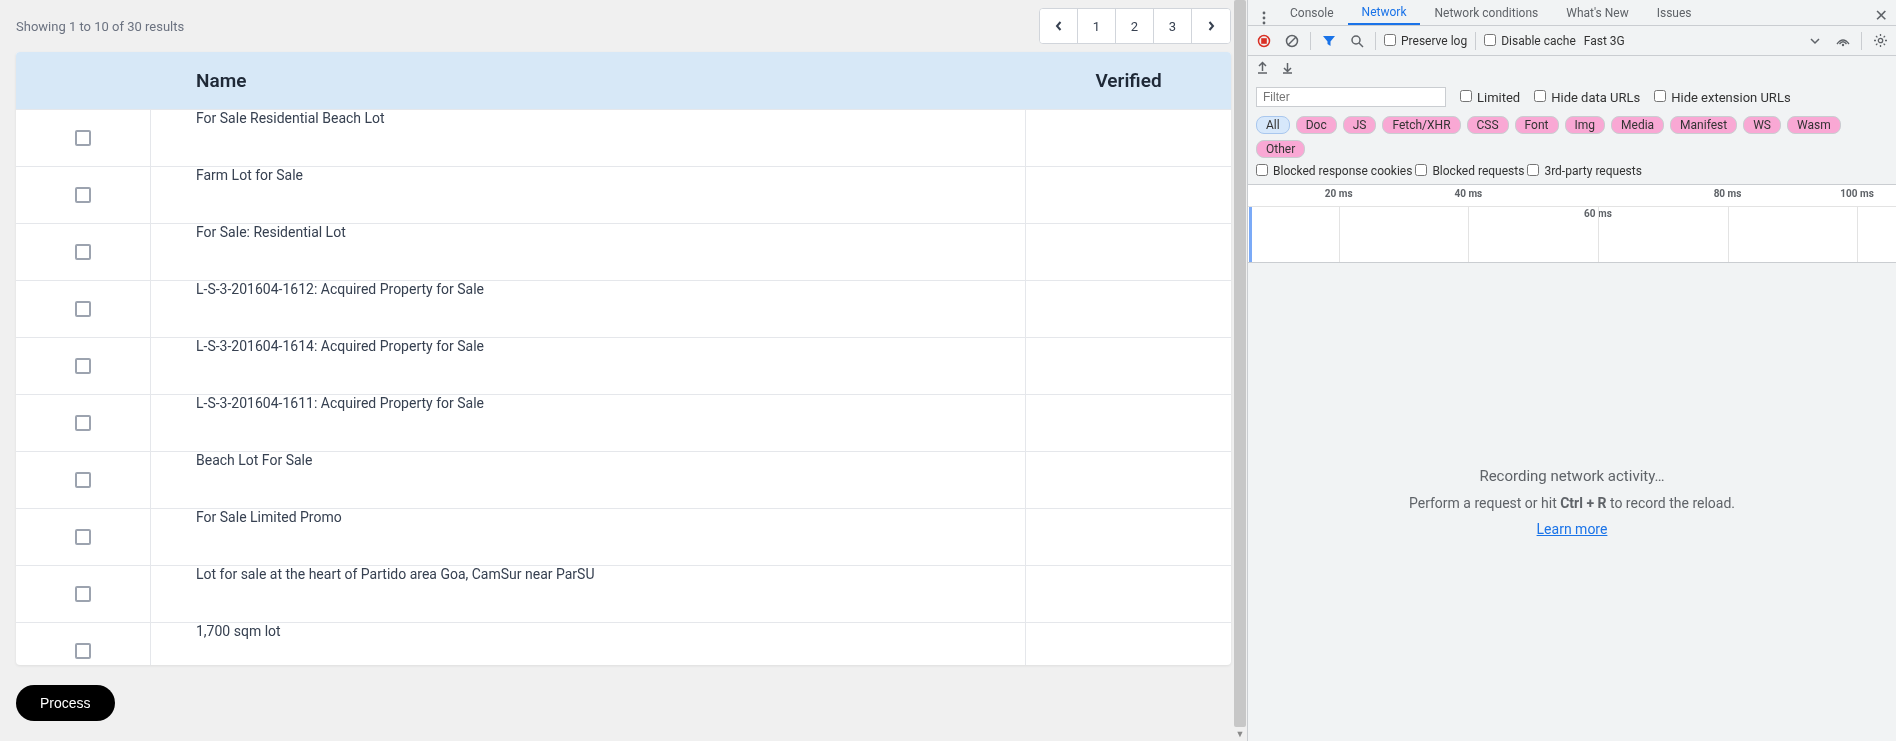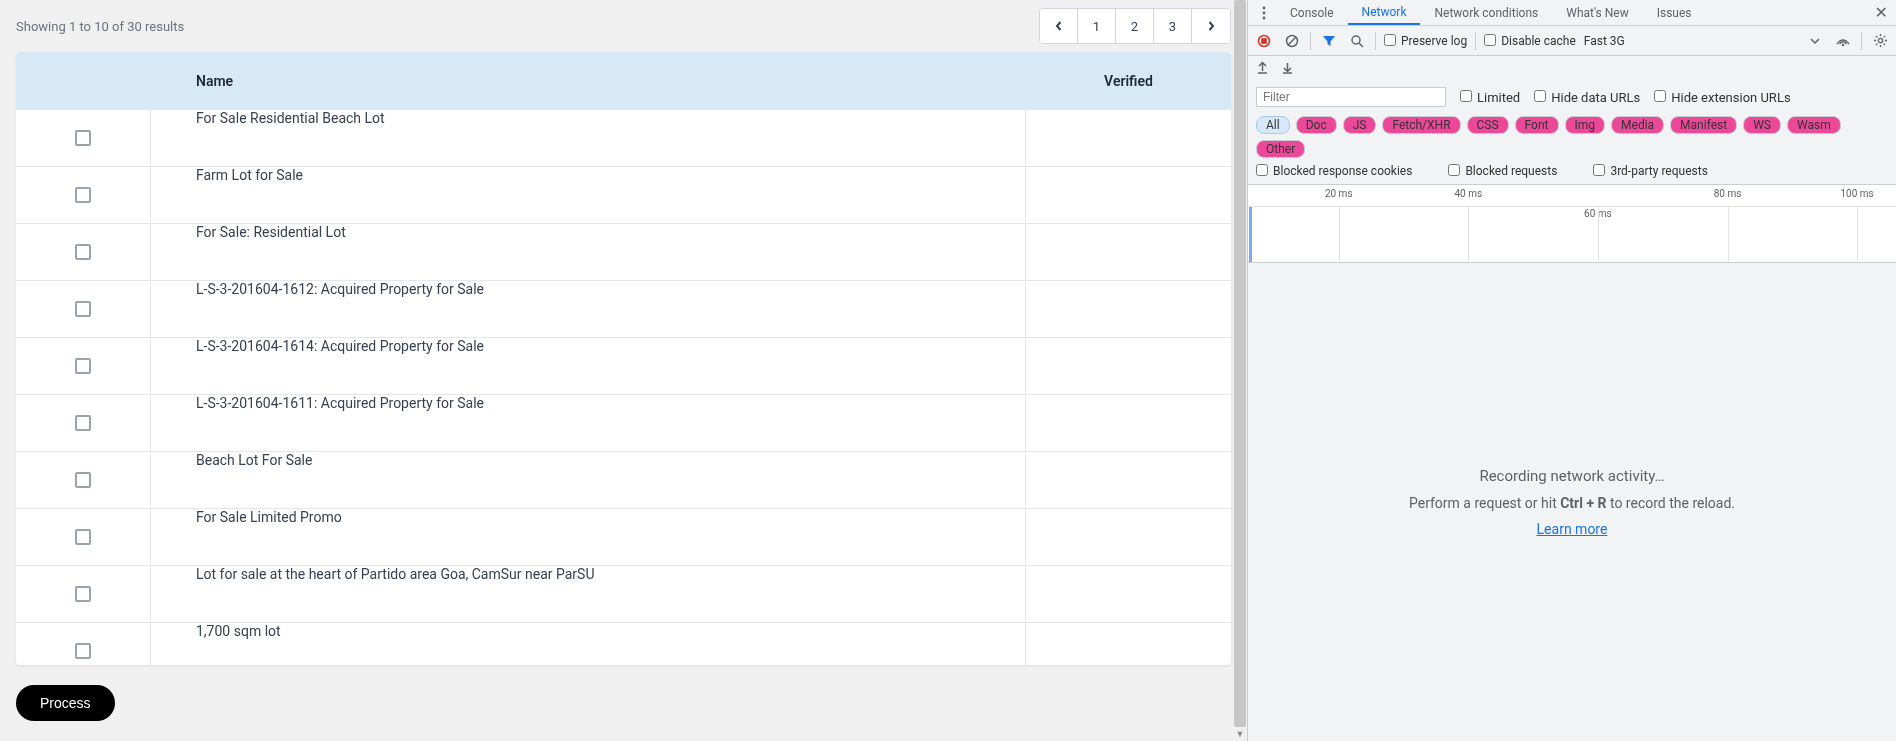--- a/index.html
+++ b/index.html
@@ -62,21 +62,21 @@
     box-shadow: 0 1px 3px rgba(0,0,0,0.08);
     overflow: hidden;
   }
   .thead {
     display: flex;
     background: #d7e8f7;
     height: 57px;
     align-items: center;
     font-weight: 600;
     color: #1f2937;
-    font-size: 14px;
+    font-size: 19px;
   }
   .col-check { width: 135px; display:flex; align-items:center; justify-content:center;}
   .col-name  { flex: 1; padding-left: 45px; }
   .col-verified { width: 205px; text-align: center; }
   .trow {
     display: flex;
     height: 57px;
     align-items: center;
     border-top: 1px solid #e5e7eb;
     font-size: 14px;
@@ -129,21 +129,21 @@
     flex: 1;
     background: #f1f3f4;
     border-left: 1px solid #cacdd1;
     display: flex;
     flex-direction: column;
     font-family: "Segoe UI", Roboto, Arial, sans-serif;
     color: #333;
   }
   .dt-tabs {
     display: flex;
-    align-items: center;
+    align-items: flex-end;
     height: 26px;
     background: #f1f3f4;
     border-bottom: 1px solid #cacdd1;
     font-size: 12px;
     color: #5f6368;
     padding-left: 4px;
     position: relative;
   }
   .dt-tabs .kebab {
     width: 24px; display:flex; align-items:center; justify-content:center;
@@ -214,44 +214,45 @@
     color:#5f6368;
   }
   .type-pills {
     display:flex; gap: 6px;
     padding: 4px 8px;
     flex-wrap: wrap;
     font-size: 12px;
   }
   .pill {
     border: 1px solid #cacdd1;
-    background:#ec4899;
+    background:#f9a8d4;
     border-radius: 8px;
     padding: 1px 9px;
     color:#333;
     cursor:pointer;
   }
   .pill.active {
     background:#d7e8fb;
     border-color:#a9c7ee;
   }
   .dt-checksrow {
     display:flex; align-items:center;
     padding: 2px 8px 6px;
-    gap: 36px;
+    gap: 3px;
     font-size: 12px;
     border-bottom: 1px solid #cacdd1;
   }
   .timeline {
     height: 78px;
     border-bottom: 1px solid #cacdd1;
     background:#fff;
     position: relative;
     font-size: 10px;
     color:#5f6368;
+    font-weight:bold;
   }
   .timeline .ruler {
     height: 22px;
     border-bottom: 1px solid #e3e3e3;
     position: relative;
   }
   .timeline .tick {
     position:absolute; top:3px;
     transform: translateX(-50%);
   }

